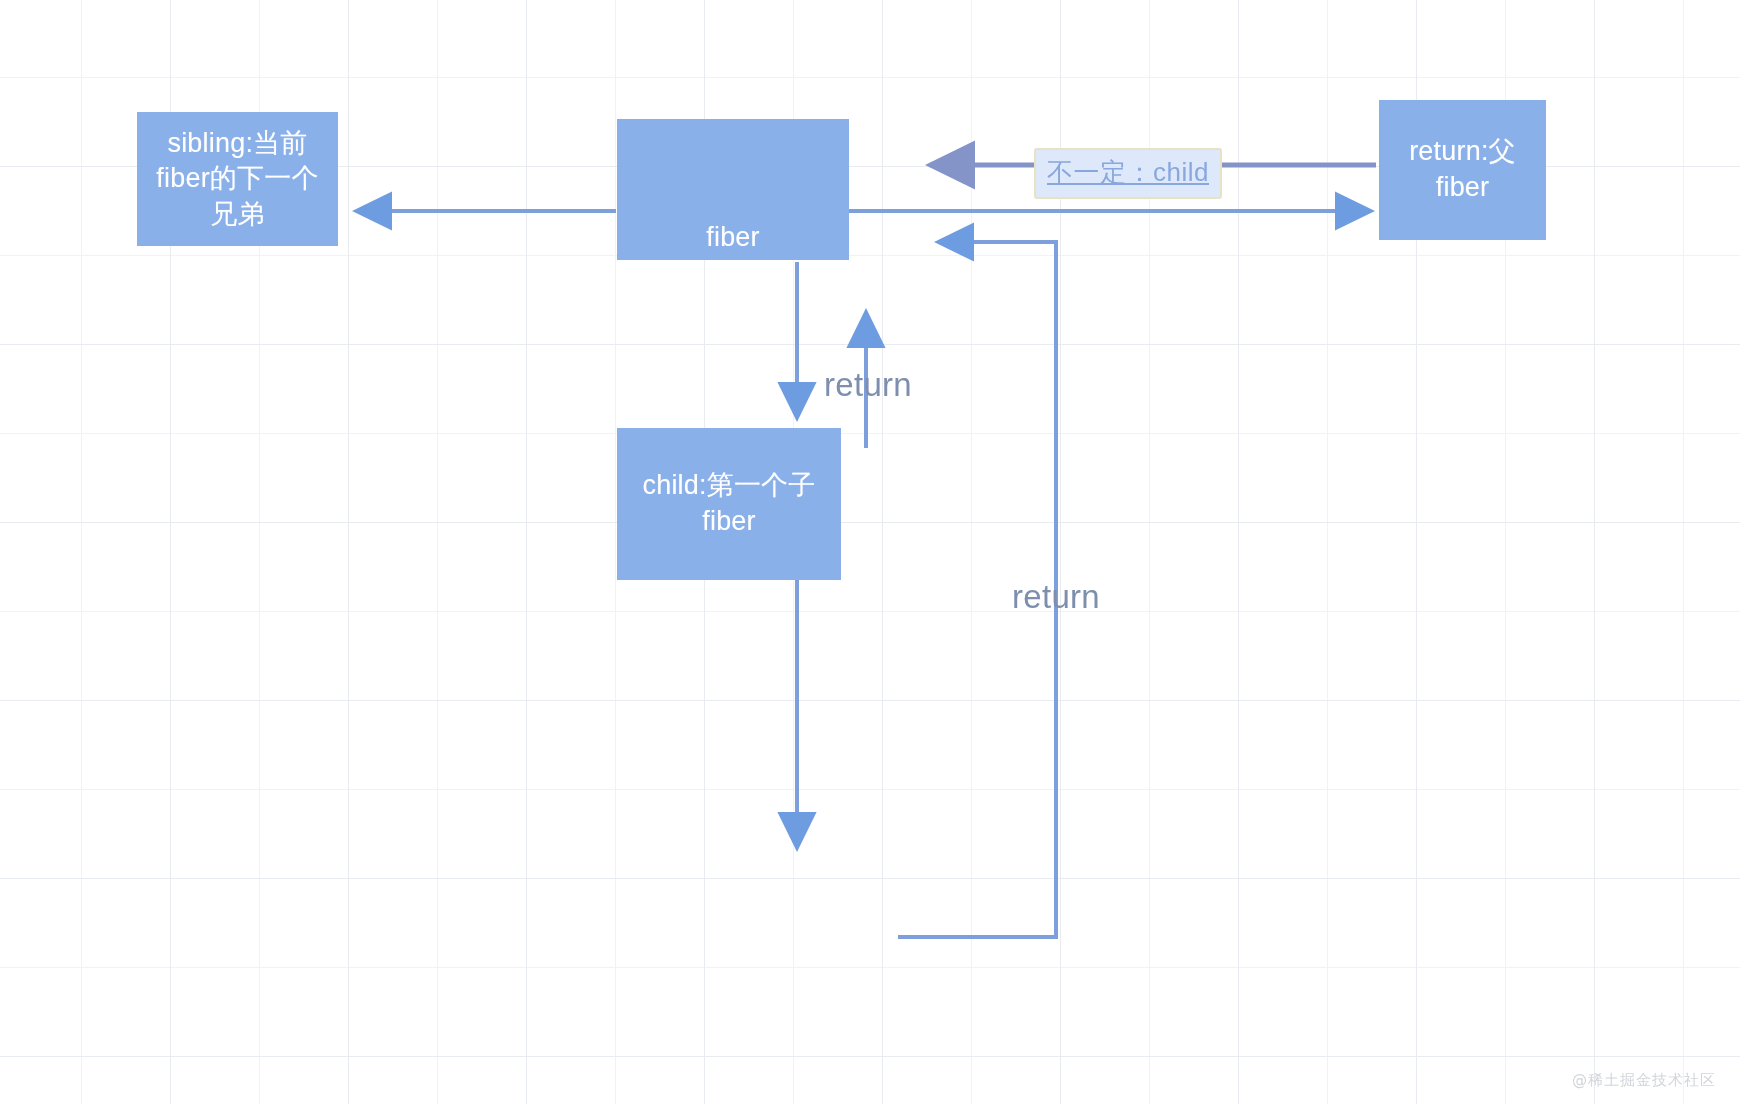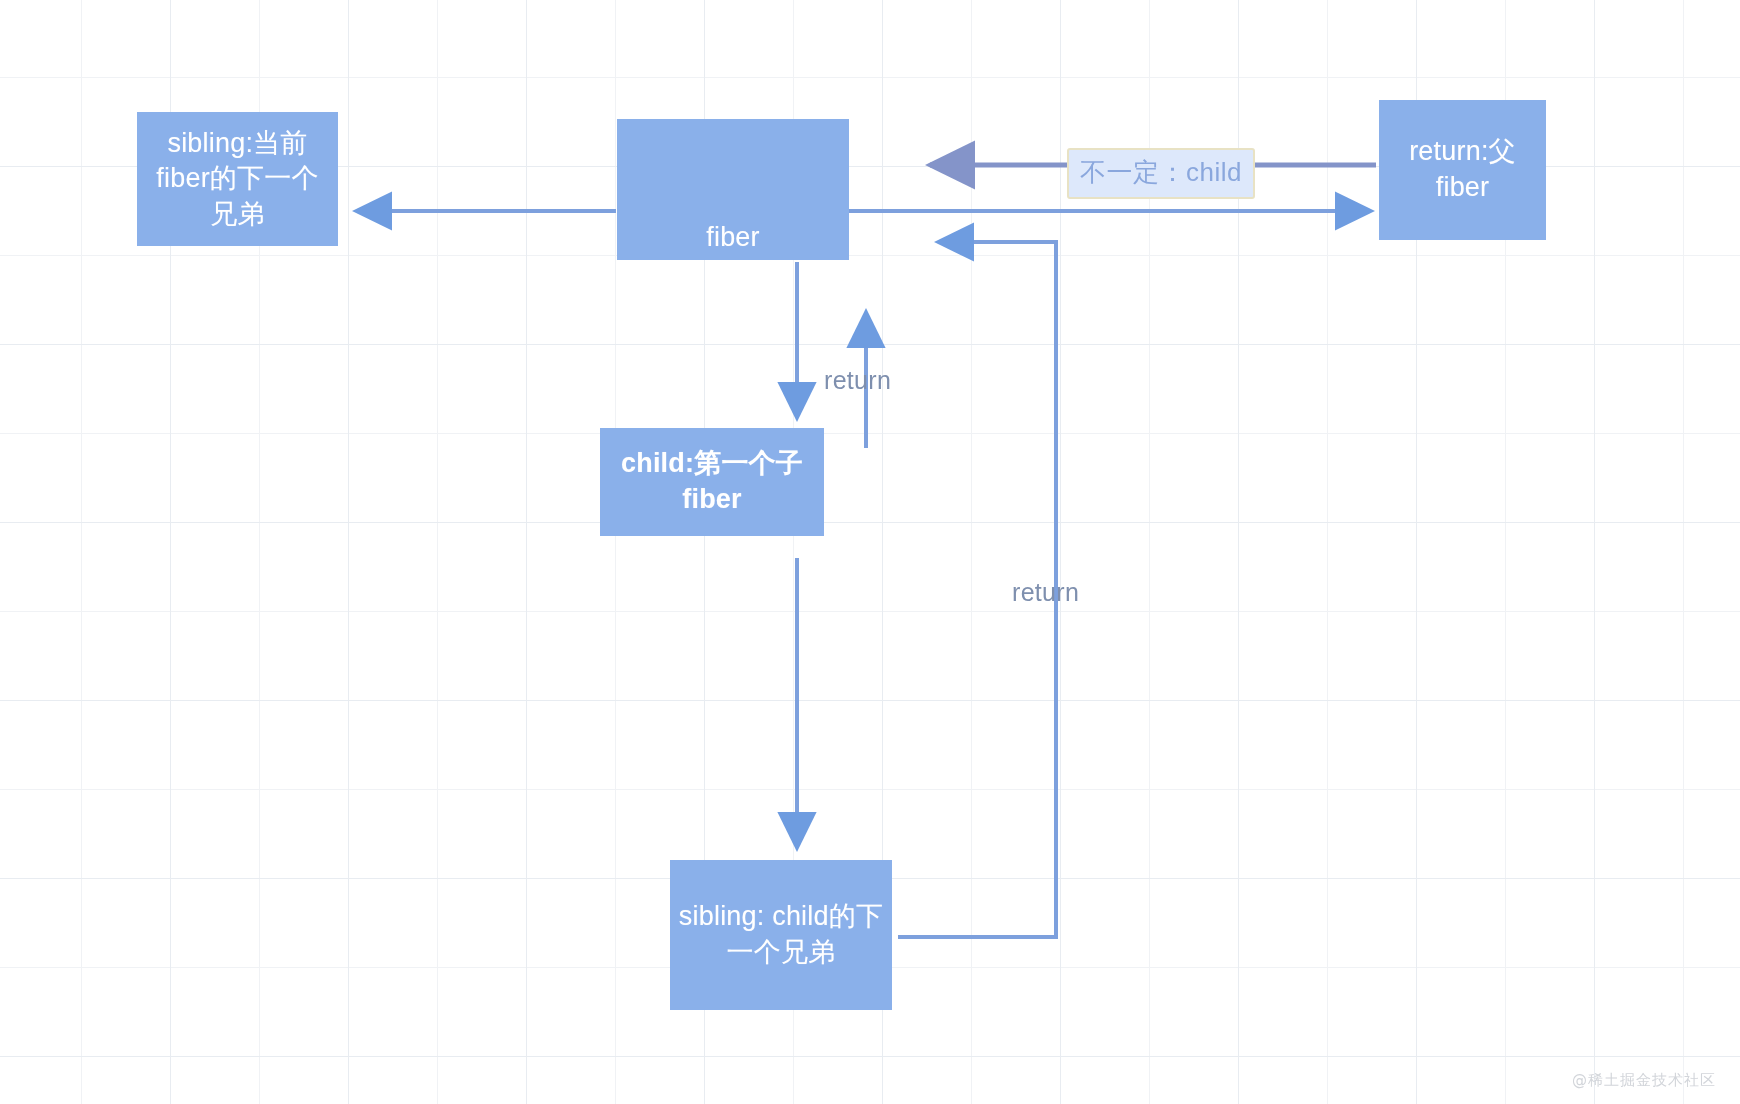--- a/index.html
+++ b/index.html
@@ -44,53 +44,54 @@
     letter-spacing: 0.2px;
     box-sizing: border-box;
     padding: 4px 6px;
     text-shadow: 0 0 1px rgba(255,255,255,0.35);
   }
   .node span { display: block; width: 100%; }
 
   #node-sibling-top   { left: 137px; top: 112px;  width: 201px; height: 134px; }
   #node-fiber         { left: 617px; top: 119px;  width: 232px; height: 141px; align-items: flex-end; }
   #node-return-parent { left: 1379px; top: 100px; width: 167px; height: 140px; }
-  #node-child         { left: 600px; top: 428px;  width: 224px; height: 108px; font-weight: bold; }
+  #node-child         { left: 617px; top: 428px;  width: 224px; height: 152px; }
   #node-sibling-bottom{ left: 670px; top: 860px;  width: 222px; height: 150px; }
 
   #svg-arrows {
     position: absolute;
     left: 0; top: 0;
     width: 1740px; height: 1104px;
     pointer-events: none;
   }
 
   .edge-label {
     position: absolute;
-    font-size: 25px;
+    font-size: 33px;
     color: #7e8fae;
     letter-spacing: 0.3px;
     white-space: nowrap;
   }
   #label-return-1 { left: 824px; top: 366px; }
   #label-return-2 { left: 1012px; top: 578px; }
 
   #label-maybe-child {
     position: absolute;
-    left: 1067px;
+    left: 1034px;
     top: 148px;
     padding: 5px 11px 7px 11px;
     background: #dde8fb;
     border: 2px solid #e8e2c4;
     border-radius: 3px;
     color: #8aa7dd;
     font-size: 26px;
     white-space: nowrap;
     letter-spacing: 0.5px;
     box-sizing: border-box;
+    text-decoration: underline;
   }
 
   #watermark {
     position: absolute;
     right: 24px;
     bottom: 14px;
     color: #d2d5da;
     font-size: 15px;
     letter-spacing: 1px;
     font-family: "DejaVu Sans", "Liberation Sans", sans-serif;
@@ -151,23 +152,20 @@
   </div>
 
   <div class="node" id="node-return-parent">
     <span>return:父fiber</span>
   </div>
 
   <div class="node" id="node-child">
     <span>child:第一个子fiber</span>
   </div>
 
-  <div class="node" id="node-sibling-bottom">
-    <span>sibling: child的下一个兄弟</span>
-  </div>
 
   <div class="edge-label" id="label-return-1">return</div>
 
   <div class="edge-label" id="label-return-2">return</div>
 
   <div id="label-maybe-child">不一定：child</div>
 
   <div id="watermark">@稀土掘金技术社区</div>
 
 </div>

